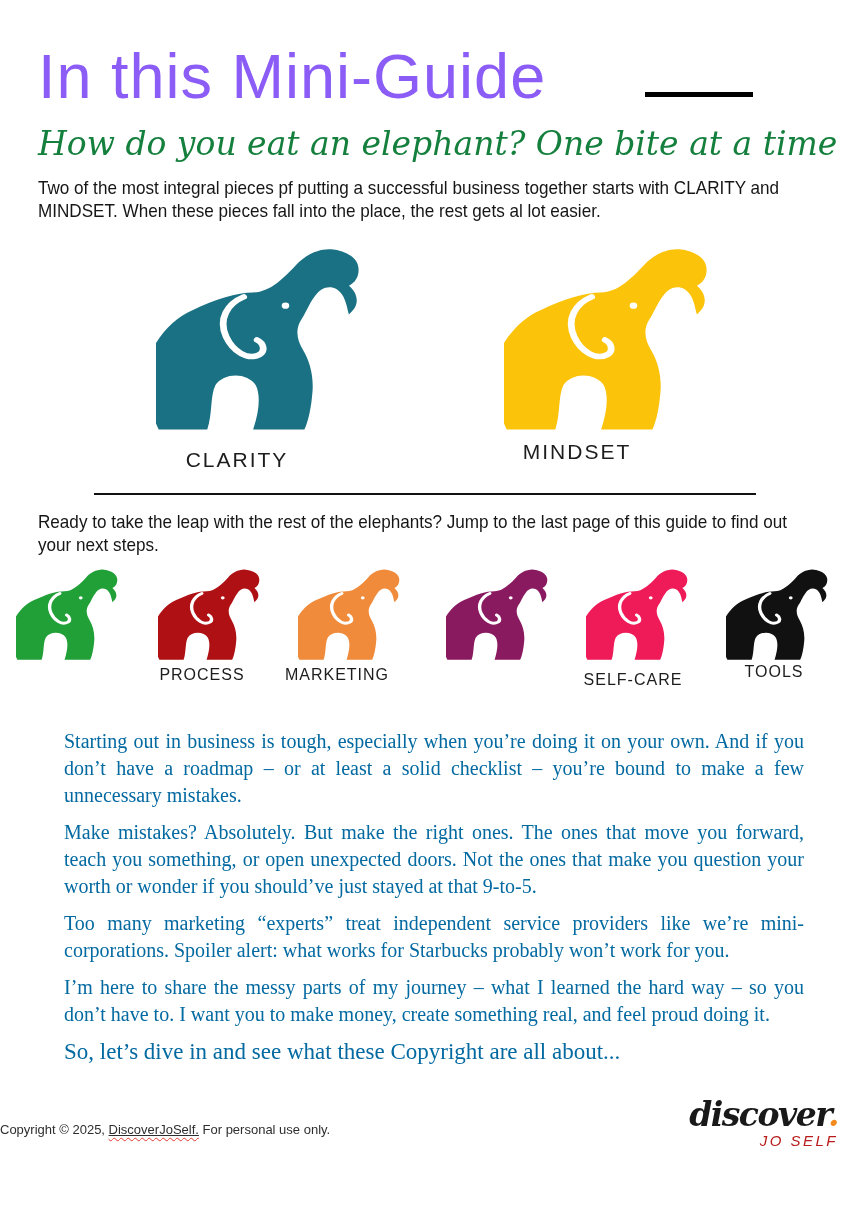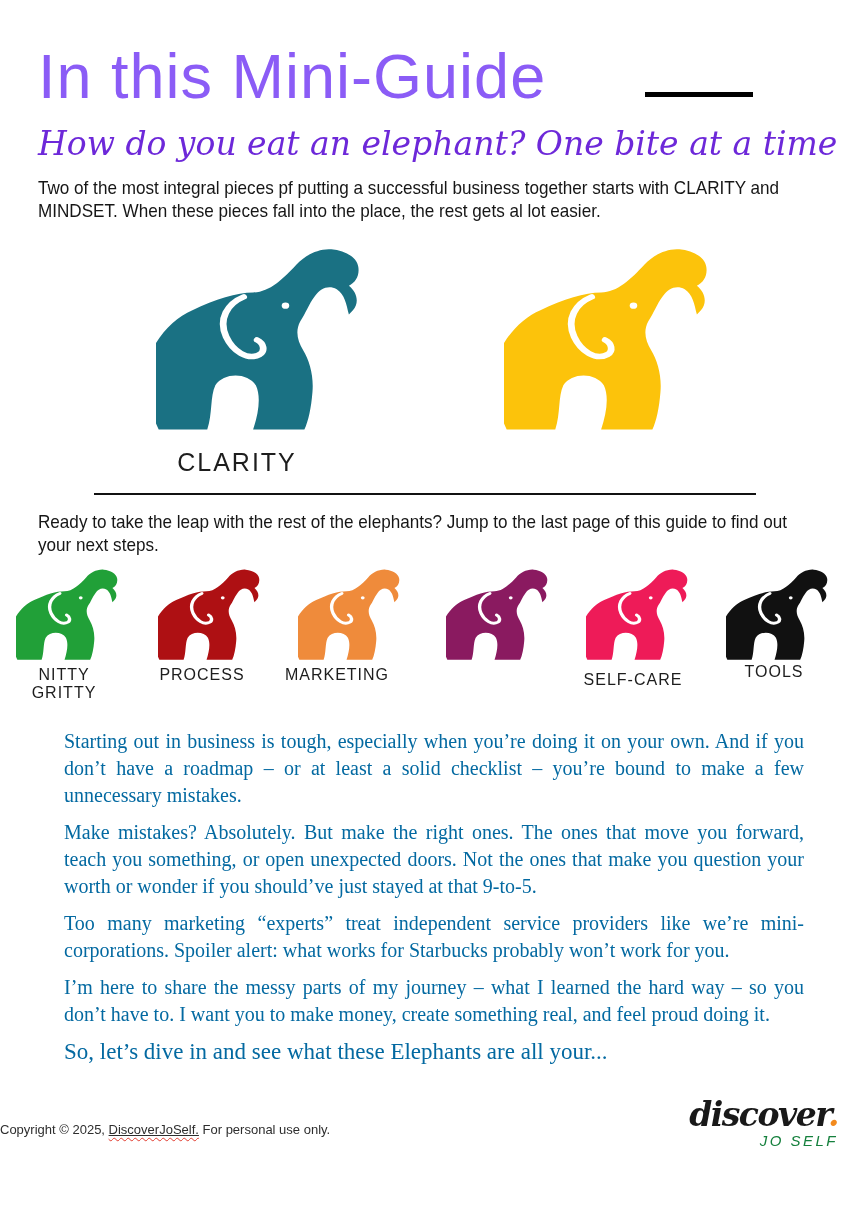--- a/index.html
+++ b/index.html
@@ -14,38 +14,38 @@
     font-family:"Liberation Sans",sans-serif;
     font-weight:100;font-size:63px;letter-spacing:1px;color:#8b5cf6;
     white-space:nowrap;
   }
   .title-rule{
     position:absolute;left:645px;top:92px;width:108px;height:5px;background:#000;
   }
   .subtitle{
     position:absolute;left:38px;top:124px;
     font-family:"DejaVu Serif","Liberation Serif",serif;
-    font-style:italic;font-size:33px;color:#6d28d9;white-space:nowrap;text-align:right;
+    font-style:italic;font-size:33px;color:#15803d;white-space:nowrap;text-align:right;
   }
   .sans-par{
     position:absolute;left:38px;width:840px;
     font-size:19px;line-height:22.5px;color:#161616;
     transform:scaleX(0.9);transform-origin:left top;
   }
   .intro{top:177px;}
   .ready{top:511px;}
   
   .fig{position:absolute;}
   .fig svg{display:block;}
   .caption{
     position:absolute;text-align:center;
     font-family:"Liberation Sans",sans-serif;font-weight:300;
     color:#1d1d1d;
   }
-  .caption.big{font-size:25px;letter-spacing:2px;}
+  .caption.big{font-size:21px;letter-spacing:2px;}
   .caption.small{font-size:16px;letter-spacing:1px;line-height:1.15;}
   .divider{
     position:absolute;left:94px;top:493px;width:662px;height:2px;background:#111;
   }
   
   .article{
     position:absolute;left:64px;top:728px;width:740px;
     font-family:"Liberation Serif",serif;font-size:20px;line-height:27px;
     color:#0369a1;text-align:justify;
   }
@@ -67,21 +67,21 @@
     position:absolute;right:22px;top:1098px;width:150px;text-align:right;margin-left:12px;
   }
   .logo-word{
     font-family:"DejaVu Serif",serif;font-style:italic;font-weight:800;
     font-size:33px;letter-spacing:-1.5px;color:#191919;line-height:1;
     white-space:nowrap;
   }
   .logo-dot{color:#f28a1e;}
   .logo-sub{
     font-family:"Liberation Sans",sans-serif;font-style:italic;
-    font-size:15px;letter-spacing:2.5px;color:#15803d;margin-top:1px;text-align:right;
+    font-size:15px;letter-spacing:2.5px;color:#b91c1c;margin-top:1px;text-align:right;
   }
 </style>
 </head>
 <body>
 
 <div class="page">
 
   <svg width="0" height="0" style="position:absolute" aria-hidden="true">
     <defs>
       <symbol id="eleph" viewBox="16 0 172 170" preserveAspectRatio="none">
@@ -125,31 +125,31 @@
       <use href="#eleph" fill="#1A7183"></use>
     </svg>
   </div>
   <div class="caption big" style="left:137px;top:448px;width:200px;">CLARITY</div>
 
   <div class="fig" style="left:504px;top:246px;">
     <svg width="232" height="188" viewBox="16 0 172 170" preserveAspectRatio="none">
       <use href="#eleph" fill="#FCC30B"></use>
     </svg>
   </div>
+  <div class="caption big" style="left:477px;top:440px;width:200px;">MINDSET</div>
 
   <div class="divider"></div>
 
   <div class="sans-par ready">Ready to take the leap with the rest of the elephants? Jump to the last page of this guide to find out your next steps.</div>
 
   <div class="fig" style="left:16px;top:568px;">
     <svg width="116" height="94" viewBox="16 0 172 170" preserveAspectRatio="none">
       <use href="#eleph" fill="#21A038"></use>
     </svg>
   </div>
-  <div class="caption small" style="left:4px;top:666px;width:120px;">NITTY GRITTY</div>
 
   <div class="fig" style="left:158px;top:568px;">
     <svg width="116" height="94" viewBox="16 0 172 170" preserveAspectRatio="none">
       <use href="#eleph" fill="#AE1013"></use>
     </svg>
   </div>
   <div class="caption small" style="left:142px;top:666px;width:120px;">PROCESS</div>
 
   <div class="fig" style="left:298px;top:568px;">
     <svg width="116" height="94" viewBox="16 0 172 170" preserveAspectRatio="none">
@@ -176,21 +176,21 @@
       <use href="#eleph" fill="#111111"></use>
     </svg>
   </div>
   <div class="caption small" style="left:714px;top:663px;width:120px;">TOOLS</div>
 
   <div class="article">
     <p>Starting out in business is tough, especially when you’re doing it on your own. And if you don’t have a roadmap – or at least a solid checklist – you’re bound to make a few unnecessary mistakes.</p>
     <p>Make mistakes? Absolutely. But make the right ones. The ones that move you forward, teach you something, or open unexpected doors. Not the ones that make you question your worth or wonder if you should’ve just stayed at that 9-to-5.</p>
     <p>Too many marketing “experts” treat independent service providers like we’re mini-corporations. Spoiler alert: what works for Starbucks probably won’t work for you.</p>
     <p>I’m here to share the messy parts of my journey – what I learned the hard way – so you don’t have to. I want you to make money, create something real, and feel proud doing it.</p>
-    <p class="closing">So, let’s dive in and see what these Elephants are all your...</p>
+    <p class="closing">So, let’s dive in and see what these Copyright are all about...</p>
   </div>
 
   <div class="copyright"><span>Copyright © 2025, </span><span class="cr-link"><span class="squiggle">DiscoverJoSelf.</span></span><span> For personal use only.</span></div>
 
   <div class="logo">
     <div class="logo-word"><span>discover</span><span class="logo-dot">.</span></div>
     <div class="logo-sub">JO SELF</div>
   </div>
 
 </div>

